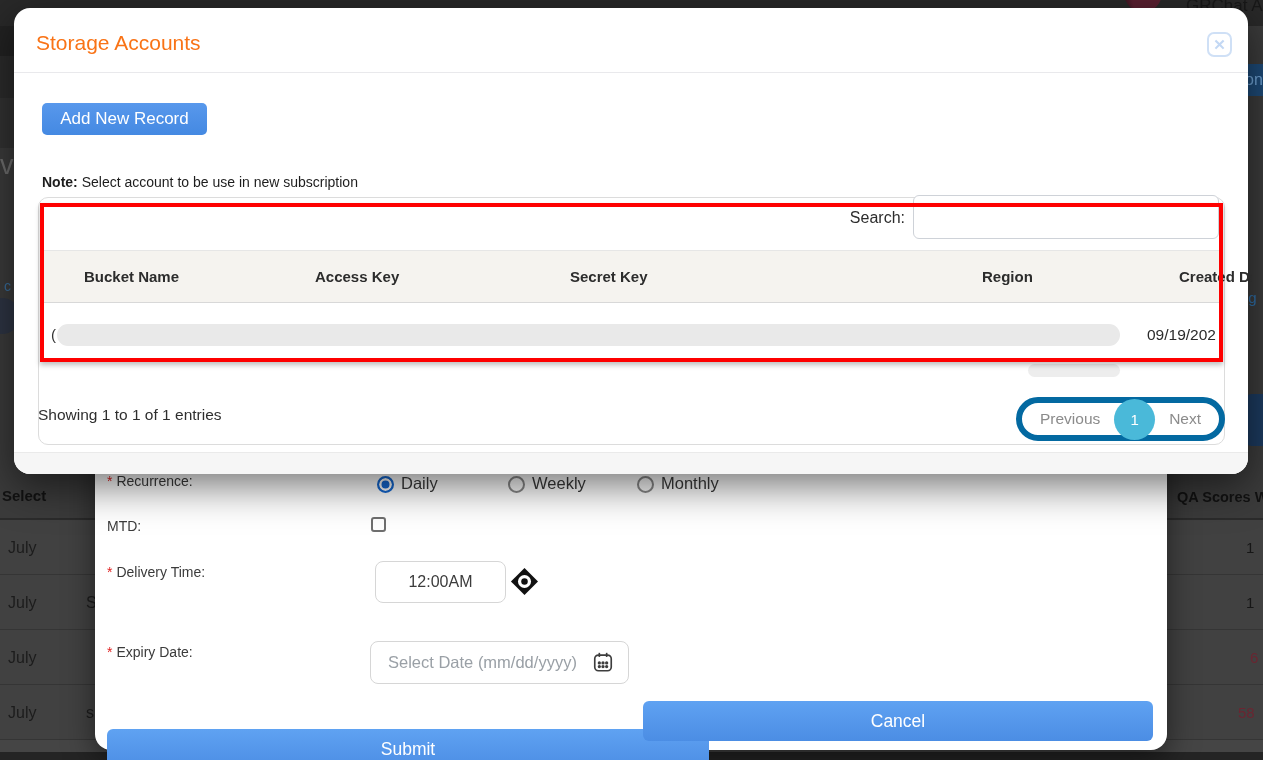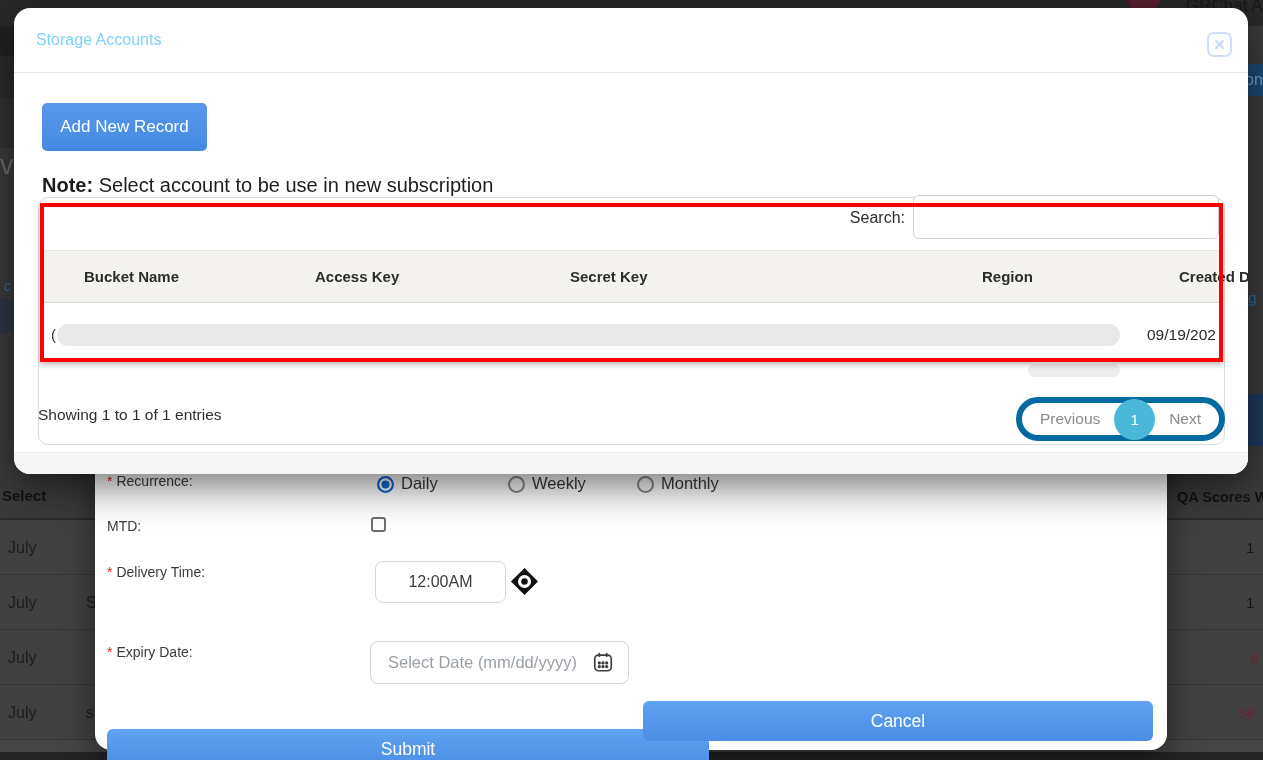--- a/index.html
+++ b/index.html
@@ -58,28 +58,28 @@
     background:linear-gradient(180deg,#5fa2f2,#4b8de4); font-family:"Liberation Sans",sans-serif;
     display:flex; align-items:center; justify-content:center; cursor:pointer; }
   .submit-btn { left:107px; top:701px; width:602px; height:40px;margin-top:28px; }
   .cancel-btn { left:643px; top:701px; width:510px; height:40px; }
 
   
   .storage-modal { left:14px; top:8px; width:1234px; height:466px; background:#ffffff;
     border-radius:16px; box-shadow:0 12px 40px rgba(0,0,0,.55); }
   .storage-footer { left:14px; top:452px; width:1234px; height:22px; background:#f6f6f6;
     border-top:1px solid #eaeaea; border-radius:0 0 16px 16px; }
-  .modal-title { left:36px; top:31px; font-size:16px; color:#7dd3fc; }
+  .modal-title { left:36px; top:31px; font-size:21px; color:#f97316; }
   .close-btn { left:1207px; top:32px; width:25px; height:25px; border:2px solid #cfe0f6; border-radius:7px;
     color:#c3d8f4; font-size:15px; font-weight:bold; display:flex; align-items:center; justify-content:center; cursor:pointer; background:#fff; }
   .title-divider { left:14px; top:72px; width:1234px; height:1px; background:#e9e9ec; }
-  .add-btn { left:42px; top:103px; width:165px; height:48px; border:none; border-radius:5px;
+  .add-btn { left:42px; top:103px; width:165px; height:32px; border:none; border-radius:5px;
     background:linear-gradient(180deg,#5898ec,#4489e2); color:#fff; font-size:17px;
     font-family:"Liberation Sans",sans-serif; cursor:pointer; }
-  .note-line { left:42px; top:174px; font-size:20px; color:#1d1d1d; }
+  .note-line { left:42px; top:174px; font-size:14px; color:#1d1d1d; }
   .note-bold { font-weight:bold; }
 
   .table-card { left:38px; top:197px; width:1187px; height:248px; border:1px solid #dcdcdc; border-radius:10px; }
   .search-label { left:770px; top:209px; width:135px; text-align:right; font-size:16px; color:#2c2c2c; }
   .search-input { left:913px; top:195px; width:306px; height:44px; border:1px solid #ced2d8; border-radius:6px;
     background:#fff; font-size:16px; padding:0 10px; font-family:"Liberation Sans",sans-serif; }
   .thead-row { left:41px; top:250px; width:1181px; height:53px; background:#f5f3ef;
     border-top:1px solid #e6e6e6; border-bottom:1px solid #d8d8d8; }
   .th { position:absolute; top:268px; font-size:15px; font-weight:bold; color:#2c2c2c; white-space:nowrap;margin-left:32px; }
   .row-prefix { left:51px; top:326px; font-size:15px; color:#333; }

